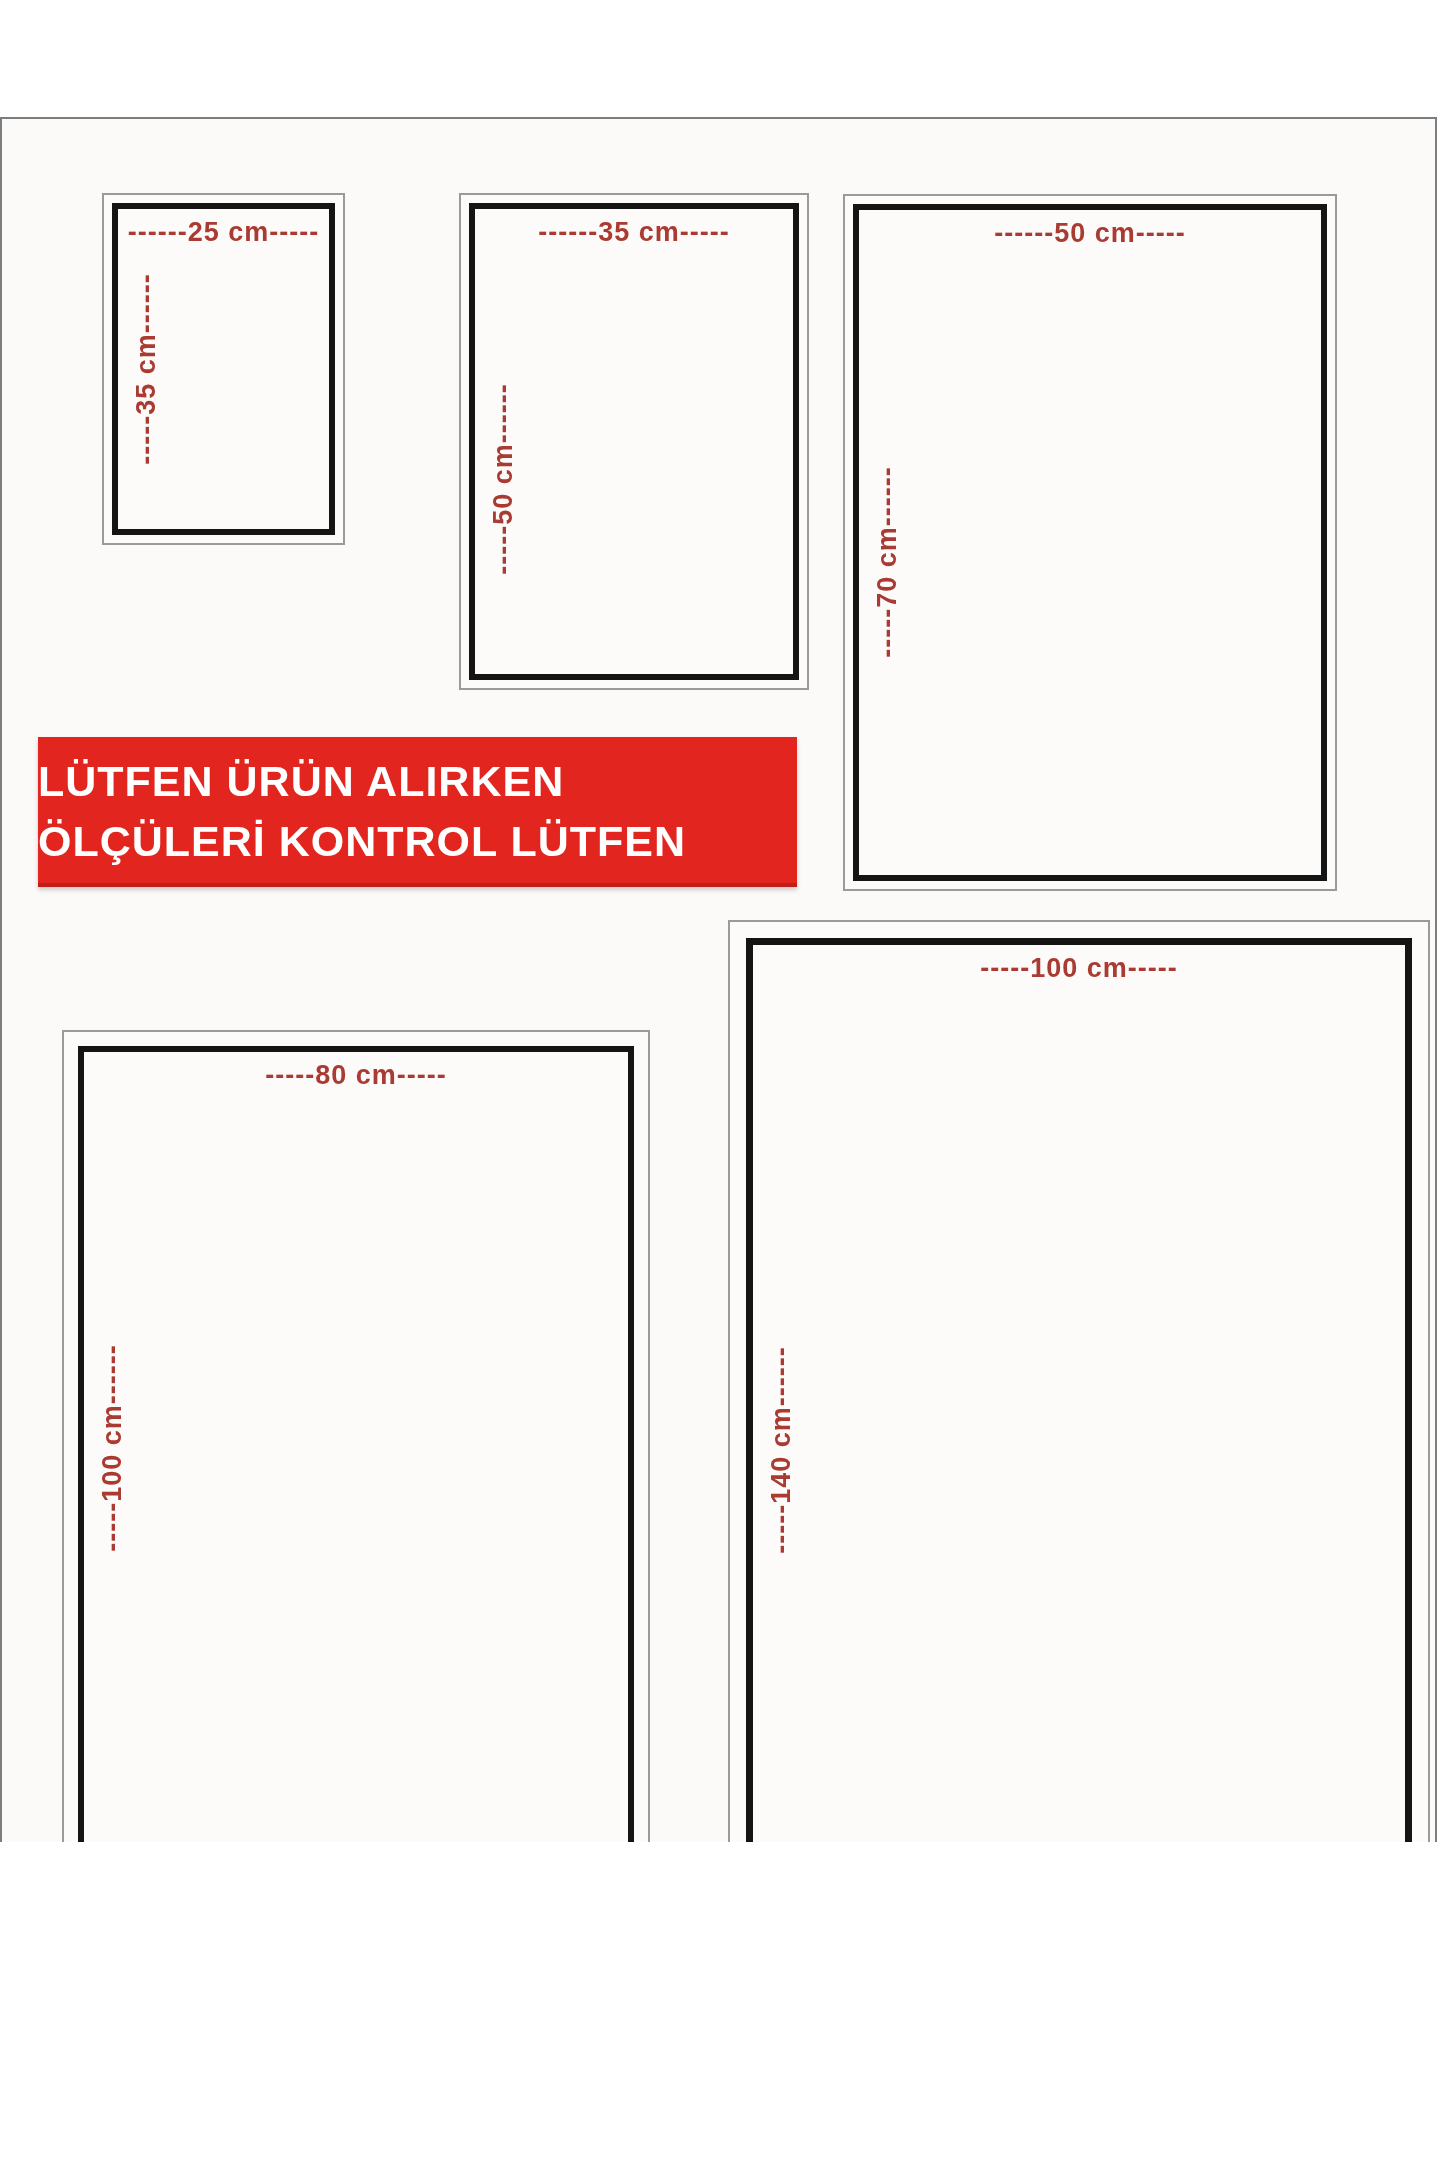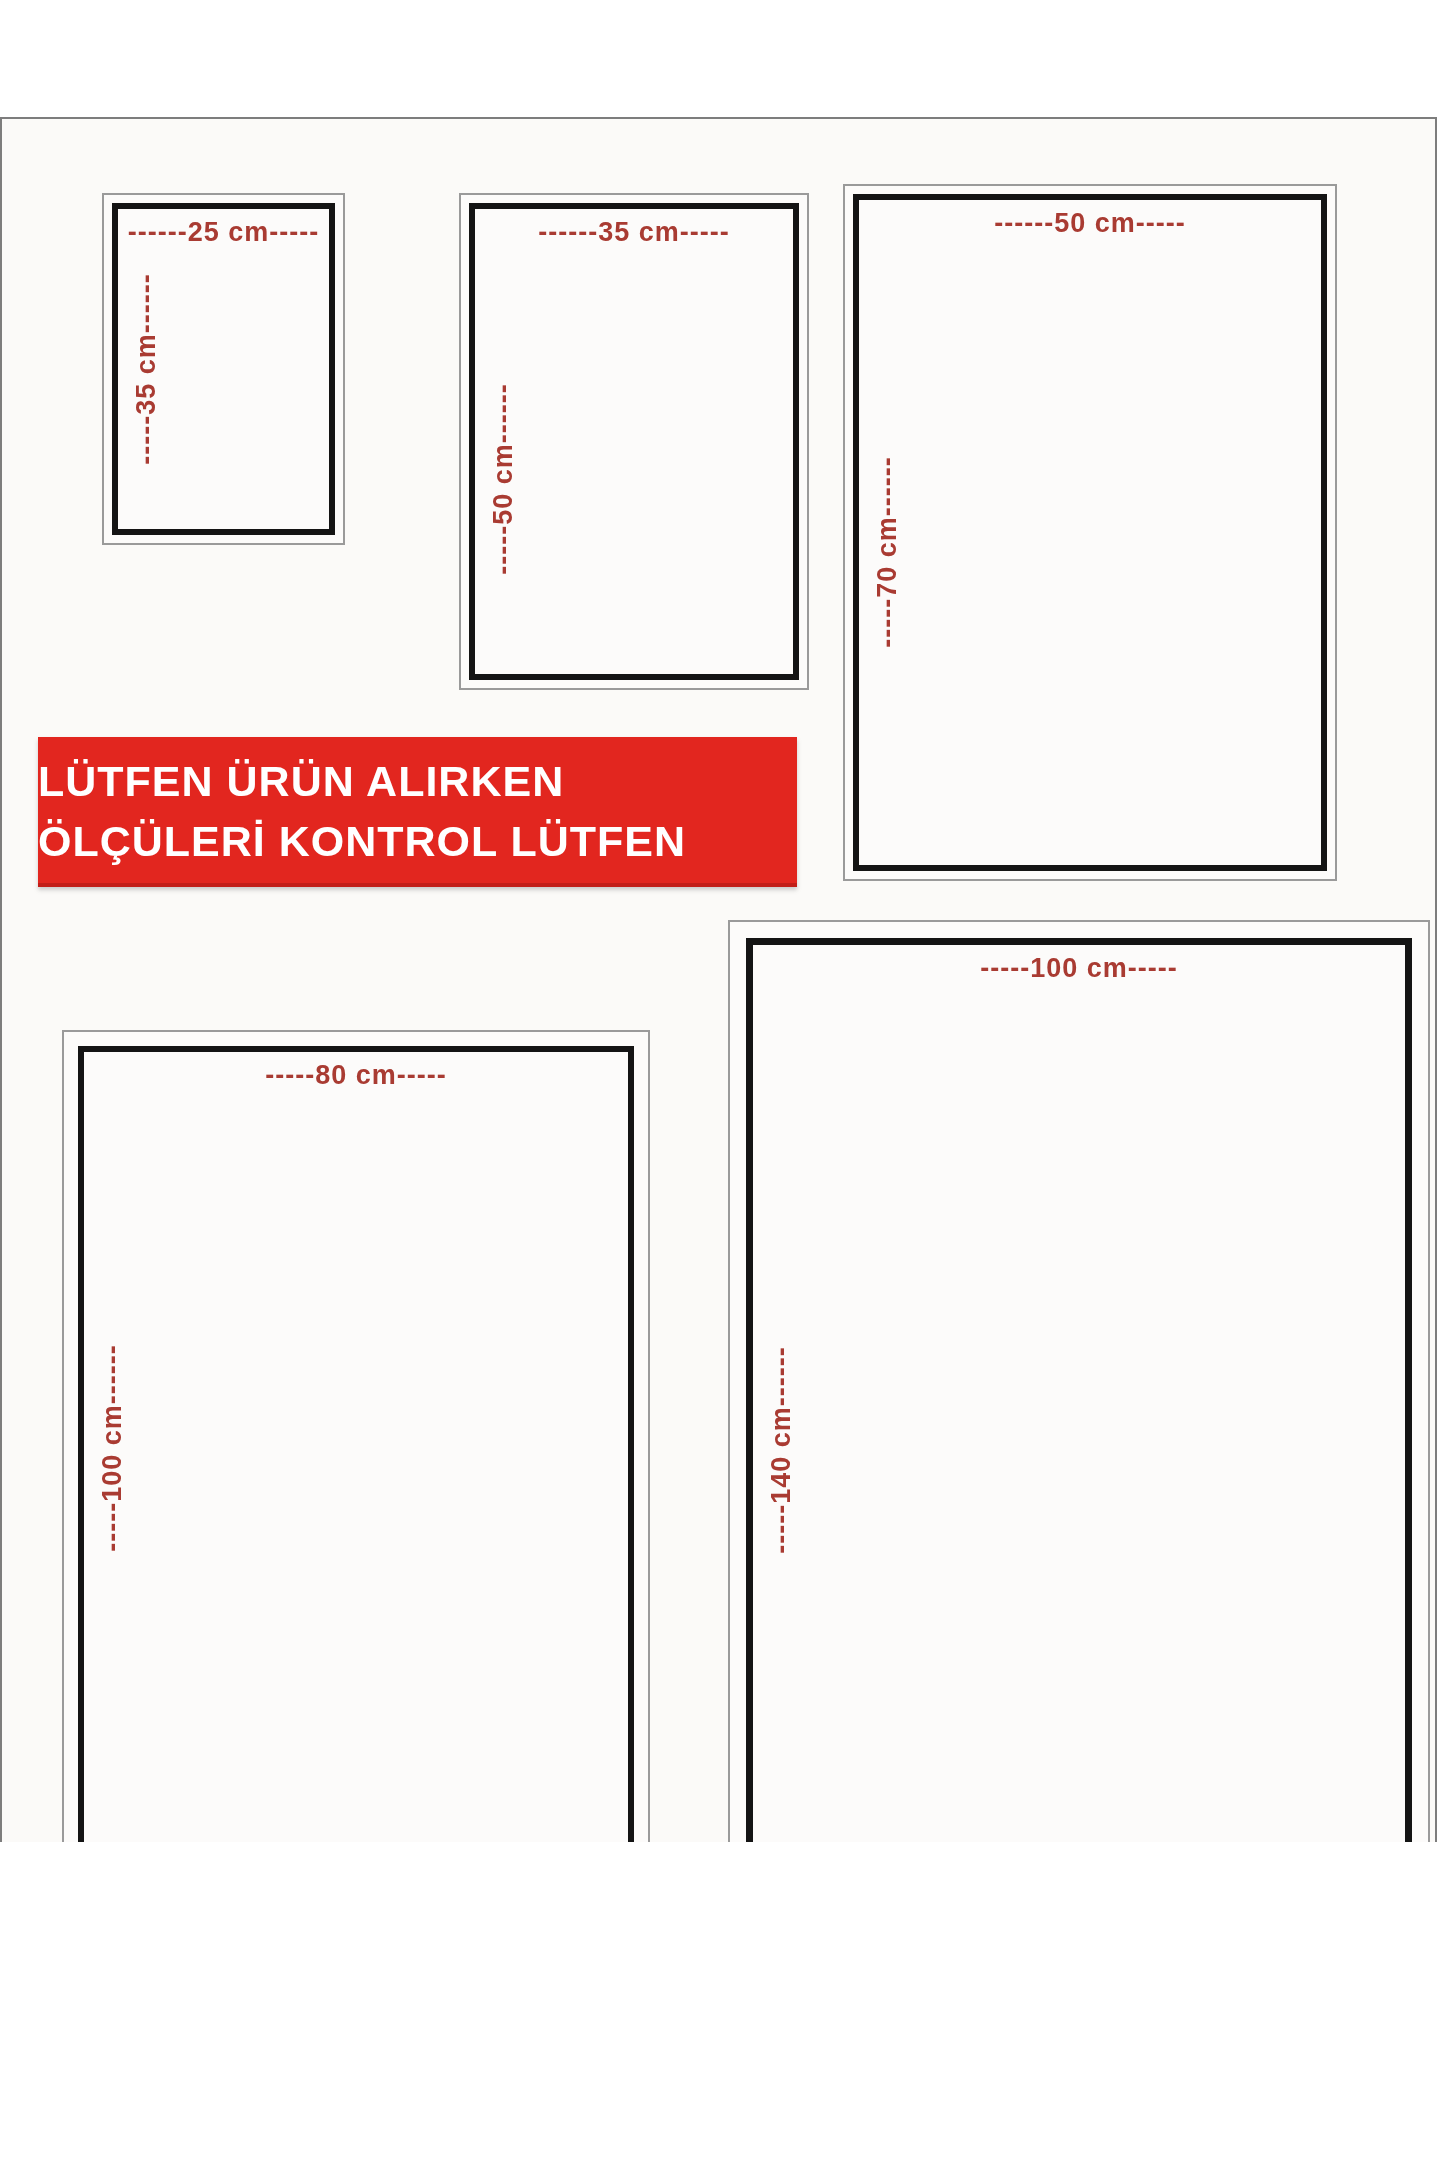--- a/index.html
+++ b/index.html
@@ -92,21 +92,21 @@
     </div>
   </div>
 
   <div class="size-box sm mid-skew" style="left:423px; top:193px; width:350px; height:497px;margin-left:36px;">
     <div class="inner">
       <div class="dim-top">------35 cm-----</div>
       <div class="dim-left">-----50 cm------</div>
     </div>
   </div>
 
-  <div class="size-box sm low-skew" style="left:843px; top:184px; width:494px; height:697px;">
+  <div class="size-box sm low-skew" style="left:843px; top:194px; width:494px; height:697px;">
     <div class="inner">
       <div class="dim-top">------50 cm-----</div>
       <div class="dim-left">-----70 cm------</div>
     </div>
   </div>
 
   <div class="banner">
     <div class="line">LÜTFEN ÜRÜN ALIRKEN</div>
     <div class="line">ÖLÇÜLERİ KONTROL LÜTFEN</div>
   </div>

